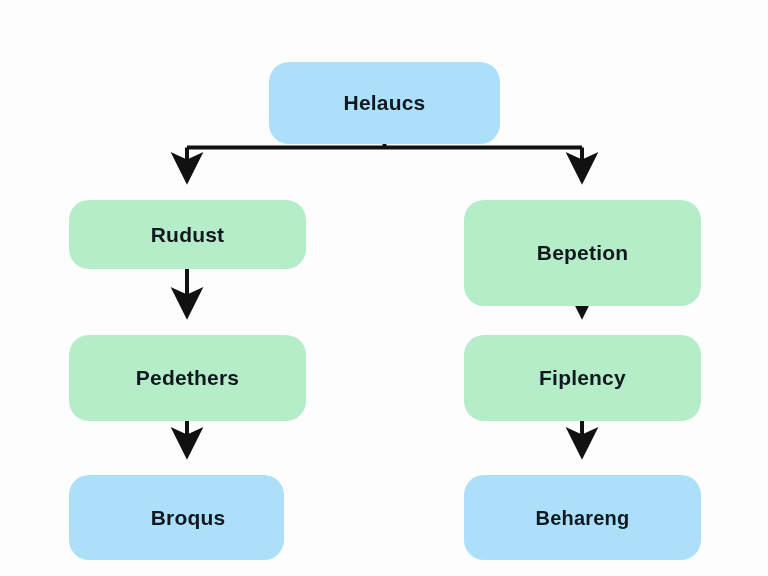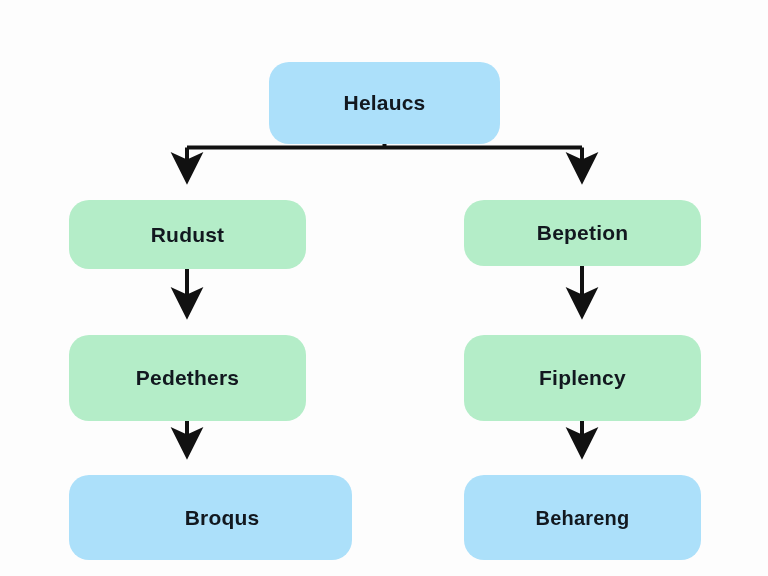--- a/index.html
+++ b/index.html
@@ -62,21 +62,21 @@
     width: 237px;
     height: 69px;
     background: #b4edc8;
     font-size: 21px;
     align-items: center;
   }
   #node-right-1 {
     left: 464px;
     top: 178px;
     width: 237px;
-    height: 66px;
+    height: 106px;
     background: #b4edc8;
     font-size: 21px;
   }
   
   #node-left-2 {
     left: 69px;
     top: 313px;
     width: 237px;
     height: 86px;
     background: #b4edc8;
@@ -87,21 +87,21 @@
     top: 313px;
     width: 237px;
     height: 86px;
     background: #b4edc8;
     font-size: 21px;
   }
   
   #node-left-3 {
     left: 69px;
     top: 453px;
-    width: 283px;
+    width: 215px;
     height: 85px;
     background: #ace0fa;
     font-size: 21px;
     padding-left: 23px;
   }
   #node-right-3 {
     left: 464px;
     top: 453px;
     width: 237px;
     height: 85px;

